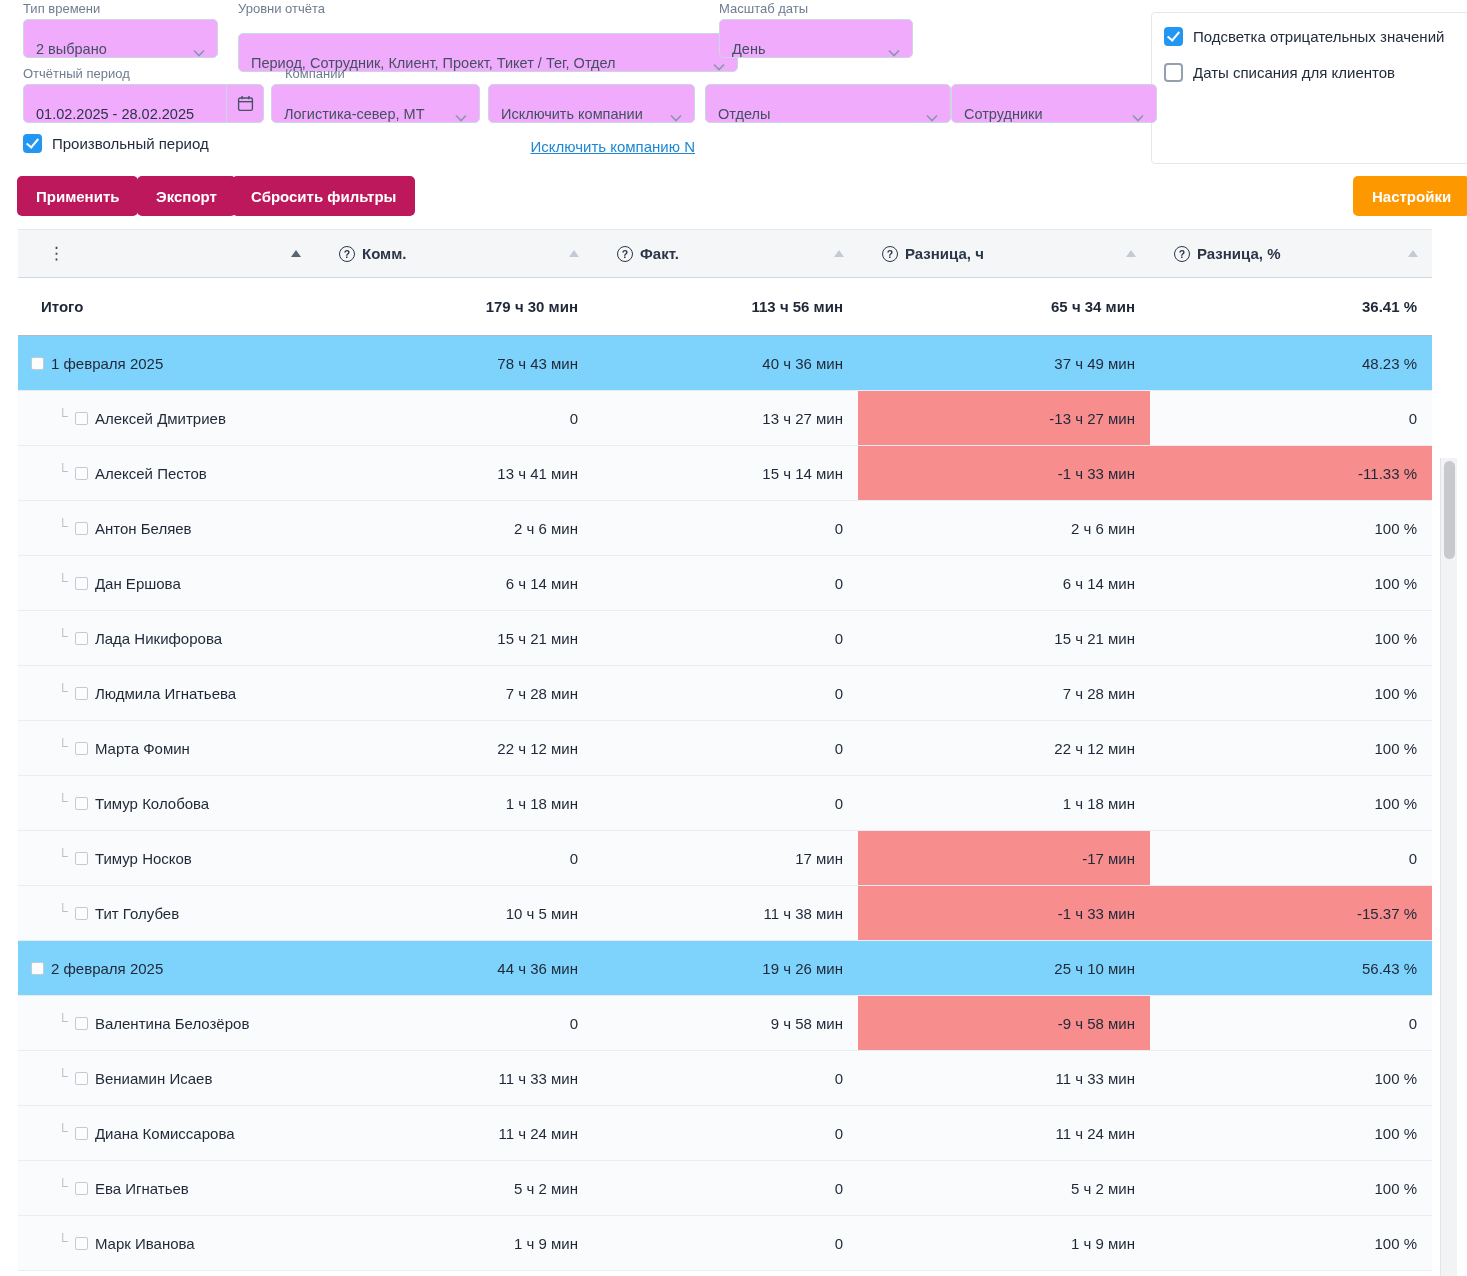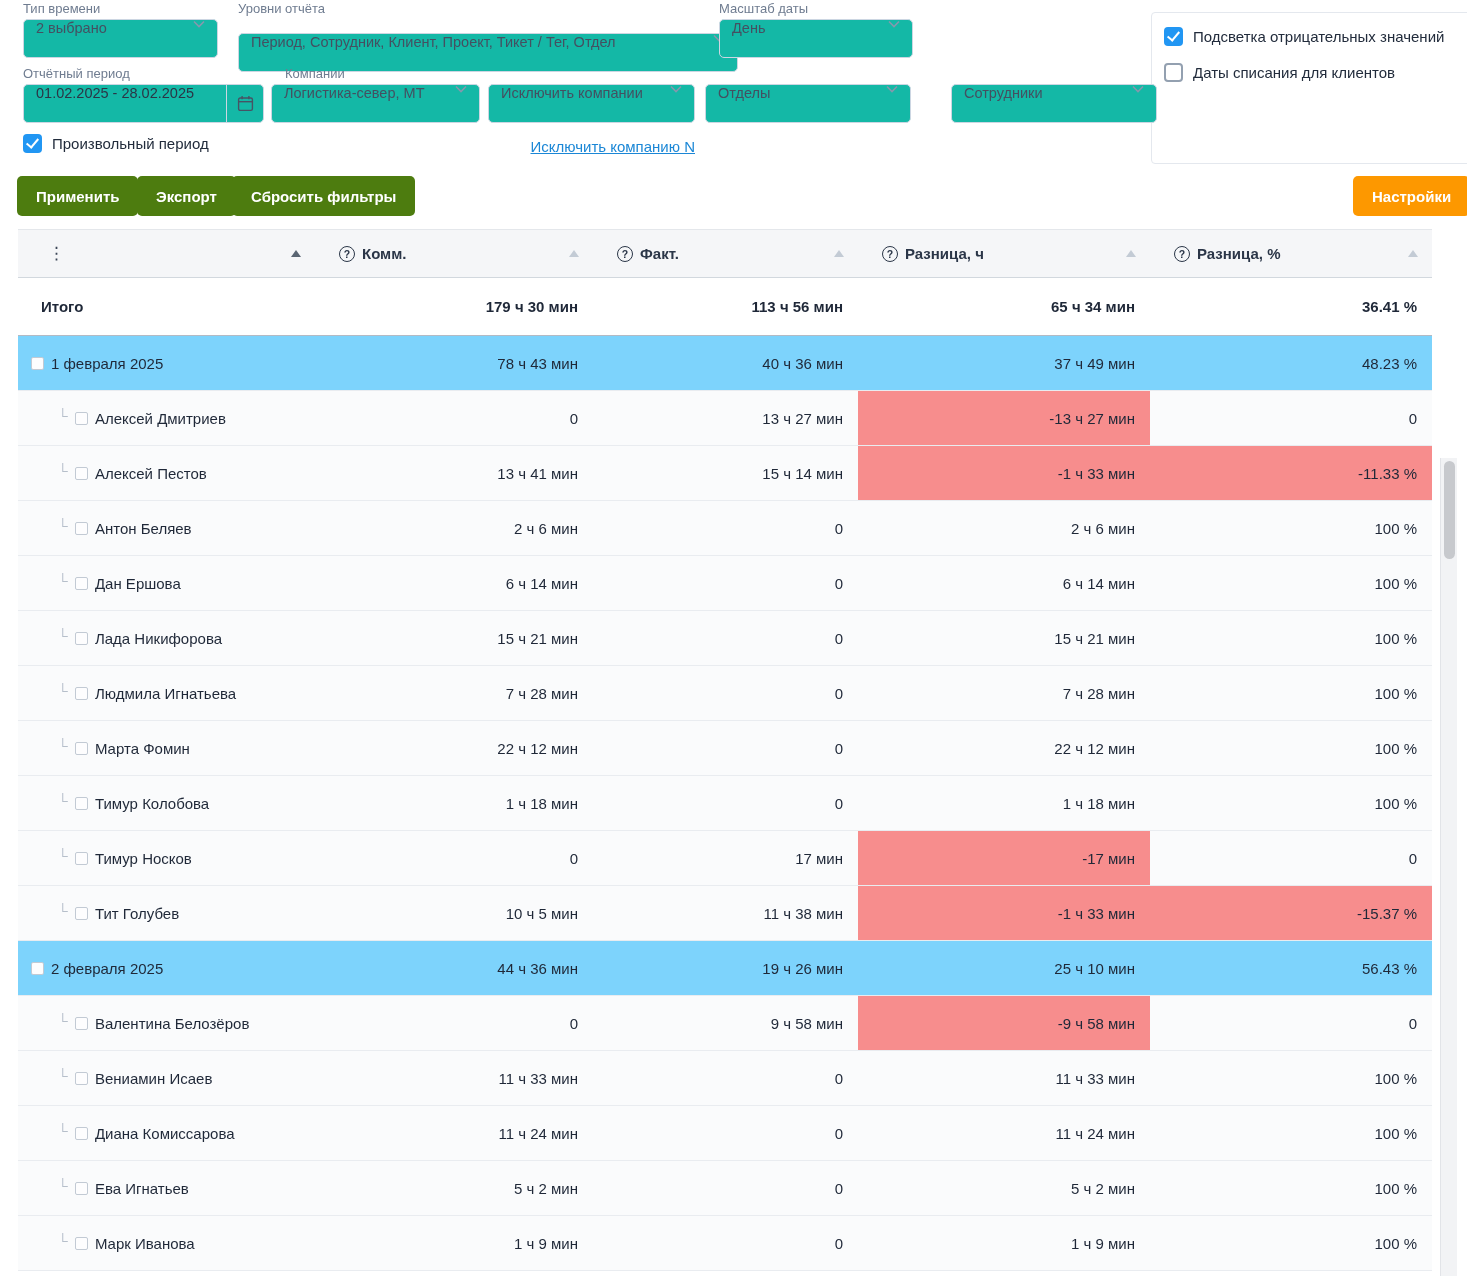--- a/index.html
+++ b/index.html
@@ -16,25 +16,25 @@
   .flabel {
     position: absolute;
     font-size: 13px;
     color: #6f7c90;
     white-space: nowrap;
   }
 
   .control {
     position: absolute;
     height: 39px;
-    background: #14b8a6;
+    background: #f0abfc;
     border: 1px solid #ccd6e2;
     border-radius: 5px;
     display: flex;
-    align-items: flex-start;
+    align-items: flex-end;
     padding: 0 12px;
     font-size: 14.5px;
     color: #445061;
     cursor: pointer;
     white-space: nowrap;
   }
   .control .ctext { overflow: hidden; text-overflow: ellipsis; flex: 1 1 auto; }
   .control .chev { flex: 0 0 auto; margin-left: 10px; display: flex; align-items: center; }
 
   .period { padding: 0; cursor: text; }
@@ -74,21 +74,21 @@
   .custom-period { position: absolute; left: 23px; top: 134px; }
   .exclude-link {
     position: absolute; left: 488px; top: 138px; width: 207px;
     text-align: right; font-size: 15px;
     color: #1b87d6; text-decoration: underline; cursor: pointer; white-space: nowrap;
   }
 
   .btn {
     position: absolute; top: 176px; height: 40px;
     border: none; border-radius: 5px;
-    background: #4d7c0f; color: #fff;
+    background: #be185d; color: #fff;
     font-family: "Liberation Sans", sans-serif;
     font-size: 15px; font-weight: 700;
     padding: 0 19px; cursor: pointer; white-space: nowrap;
   }
   .btn-settings { background: #fd9800; }
 
   
   .table-wrap { position: relative; width: 1467px; }
   table.report {
     margin-left: 18px;
@@ -244,21 +244,21 @@
 
   <div class="control" style="left:488px; top:84px; width:207px">
     <span class="ctext">Исключить компании</span>
     <span class="chev">
       <svg width="12" height="8" viewBox="0 0 12 8" fill="none" stroke="#8698ad" stroke-width="1.6">
           <path d="M1 1.5 L6 6.5 L11 1.5"></path>
         </svg>
     </span>
   </div>
 
-  <div class="control" style="left:705px; top:84px; width:206px">
+  <div class="control" style="left:705px; top:84px; width:246px">
     <span class="ctext">Отделы</span>
     <span class="chev">
       <svg width="12" height="8" viewBox="0 0 12 8" fill="none" stroke="#8698ad" stroke-width="1.6">
           <path d="M1 1.5 L6 6.5 L11 1.5"></path>
         </svg>
     </span>
   </div>
 
   <div class="control" style="left:951px; top:84px; width:206px">
     <span class="ctext">Сотрудники</span>

